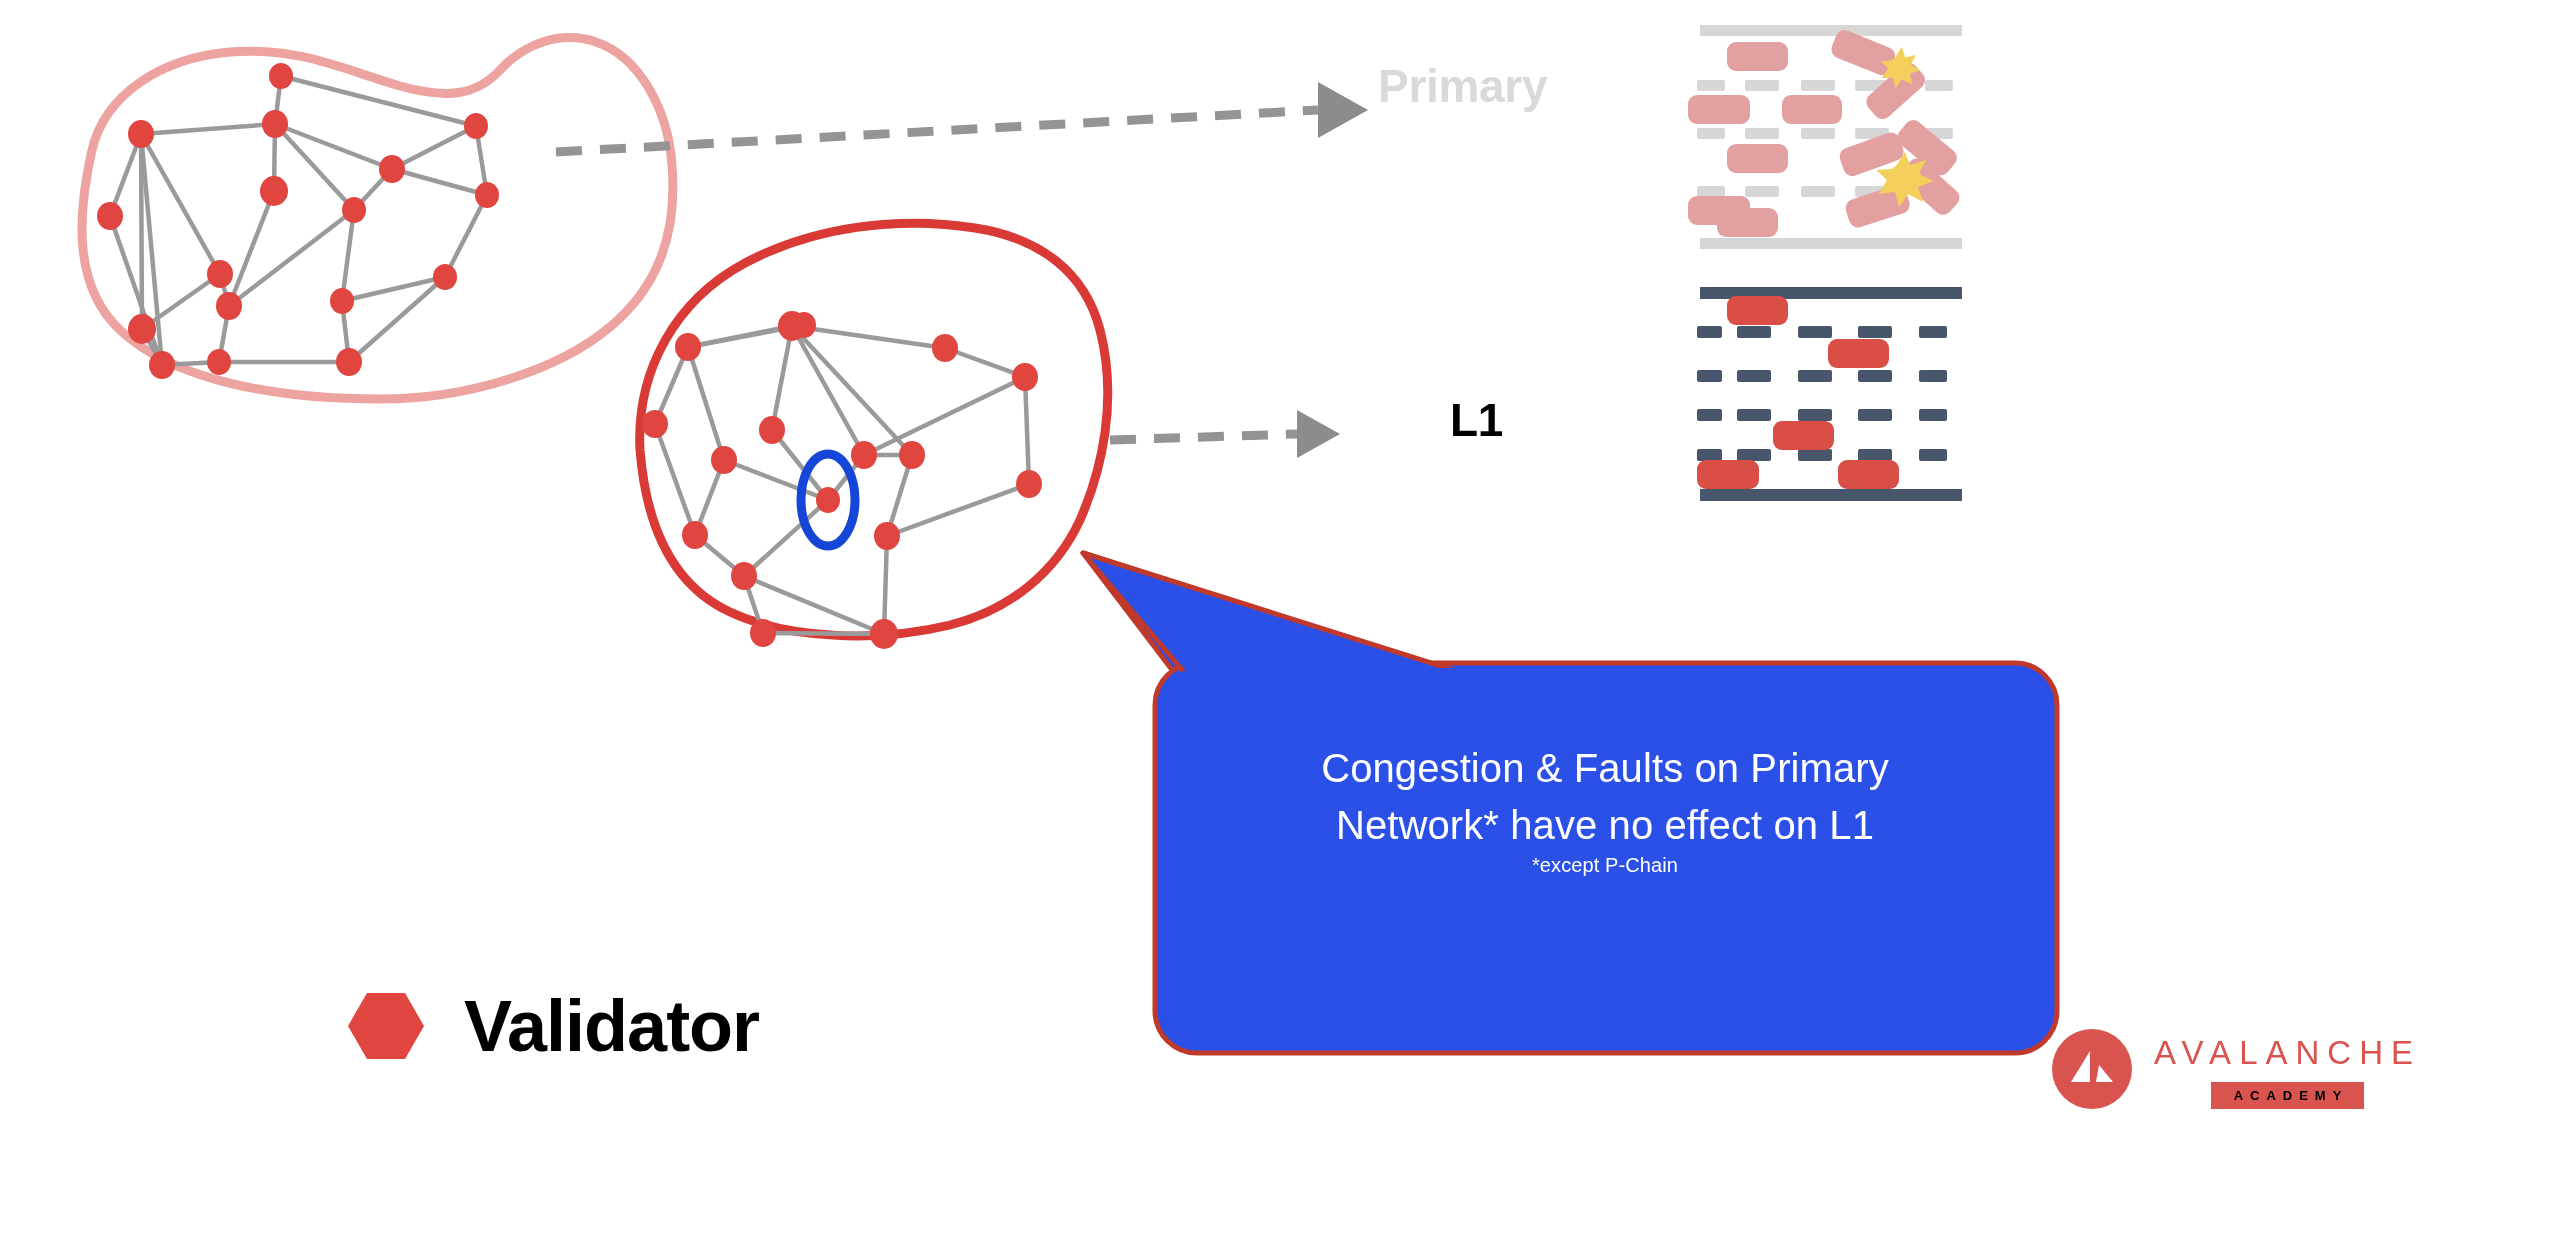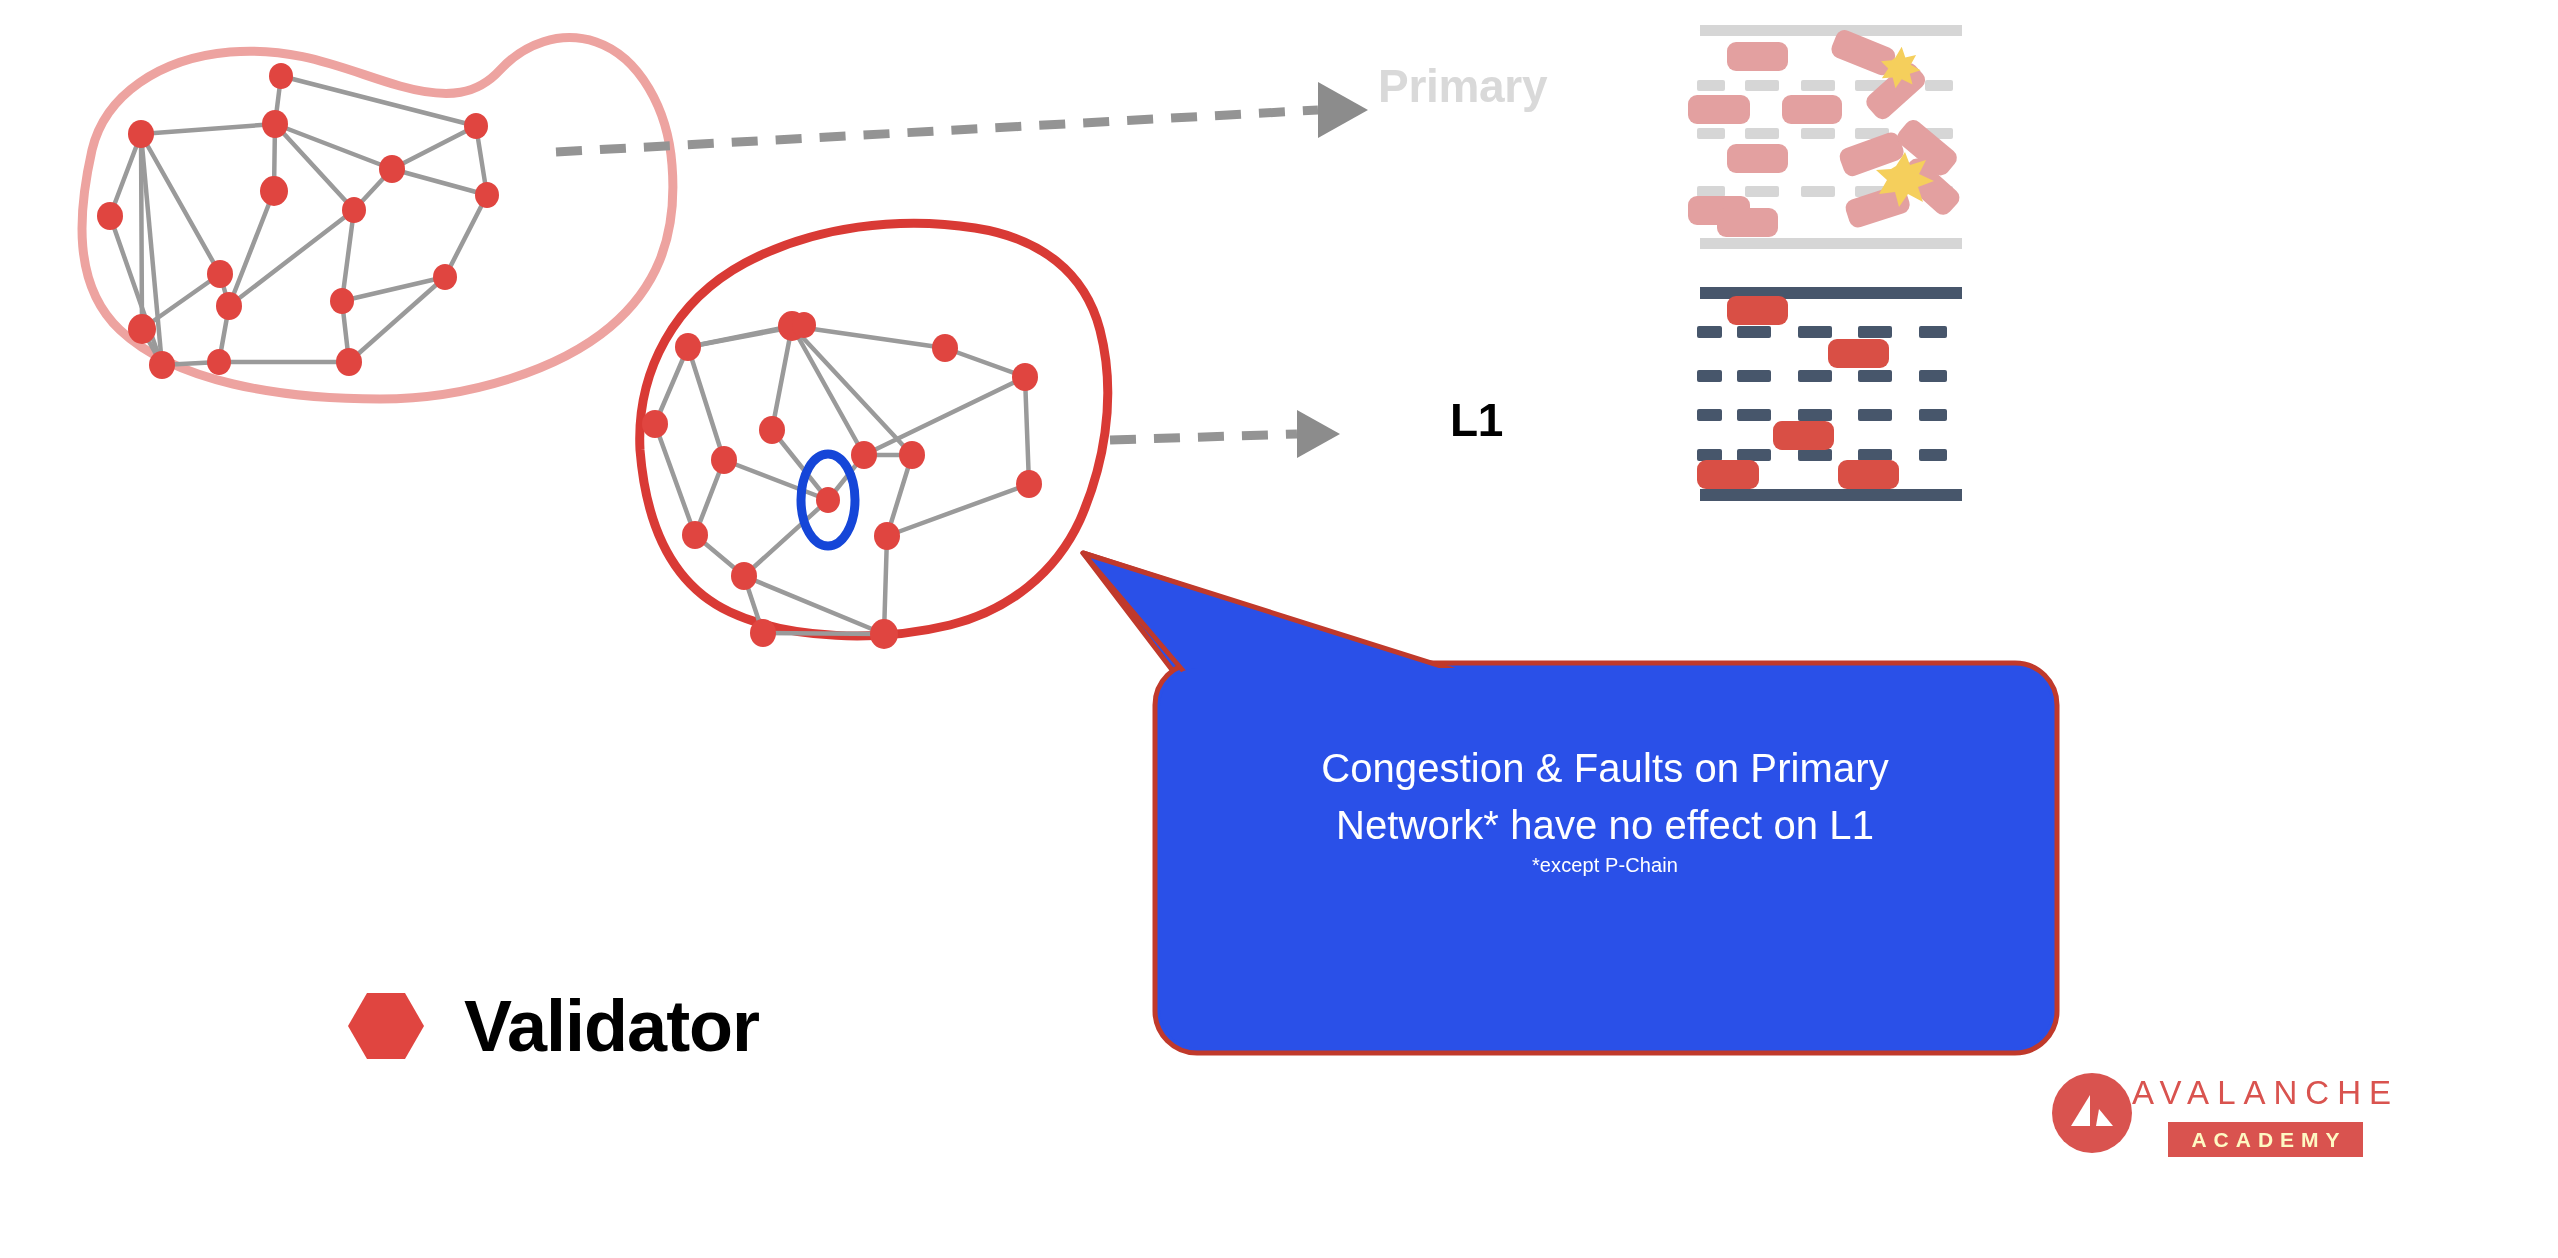--- a/index.html
+++ b/index.html
@@ -85,23 +85,24 @@
     line-height: 1.42;
     letter-spacing: 0.1px;
   }
   .callout-note {
     font-size: 20px;
     letter-spacing: 0.1px;
   }
   .logo {
     position: absolute;
     left: 2052px;
-    top: 1068px;
+    top: 1028px;
     display: flex;
-    align-items: center;
+    align-items: flex-end;
+    gap: 22px;
   }
   .logo-mark {
     width: 80px;
     height: 80px;
     border-radius: 50%;
     background: #d9534f;
     position: relative;
     flex: 0 0 auto;
   }
   .logo-words {
@@ -113,22 +114,22 @@
   .logo-name {
     font-size: 33px;
     color: #d9534f;
     letter-spacing: 8px;
     line-height: 1;
     white-space: nowrap;
   }
   .logo-sub {
     margin-top: 13px;
     background: #d9534f;
-    color: #fef9c3;
-    font-size: 21px;
+    color: #000000;
+    font-size: 13px;
     font-weight: bold;
     letter-spacing: 7px;
     padding: 7px 16px 7px 23px;
     line-height: 1;
     white-space: nowrap;
   }
 </style>
 </head>
 <body>
 

